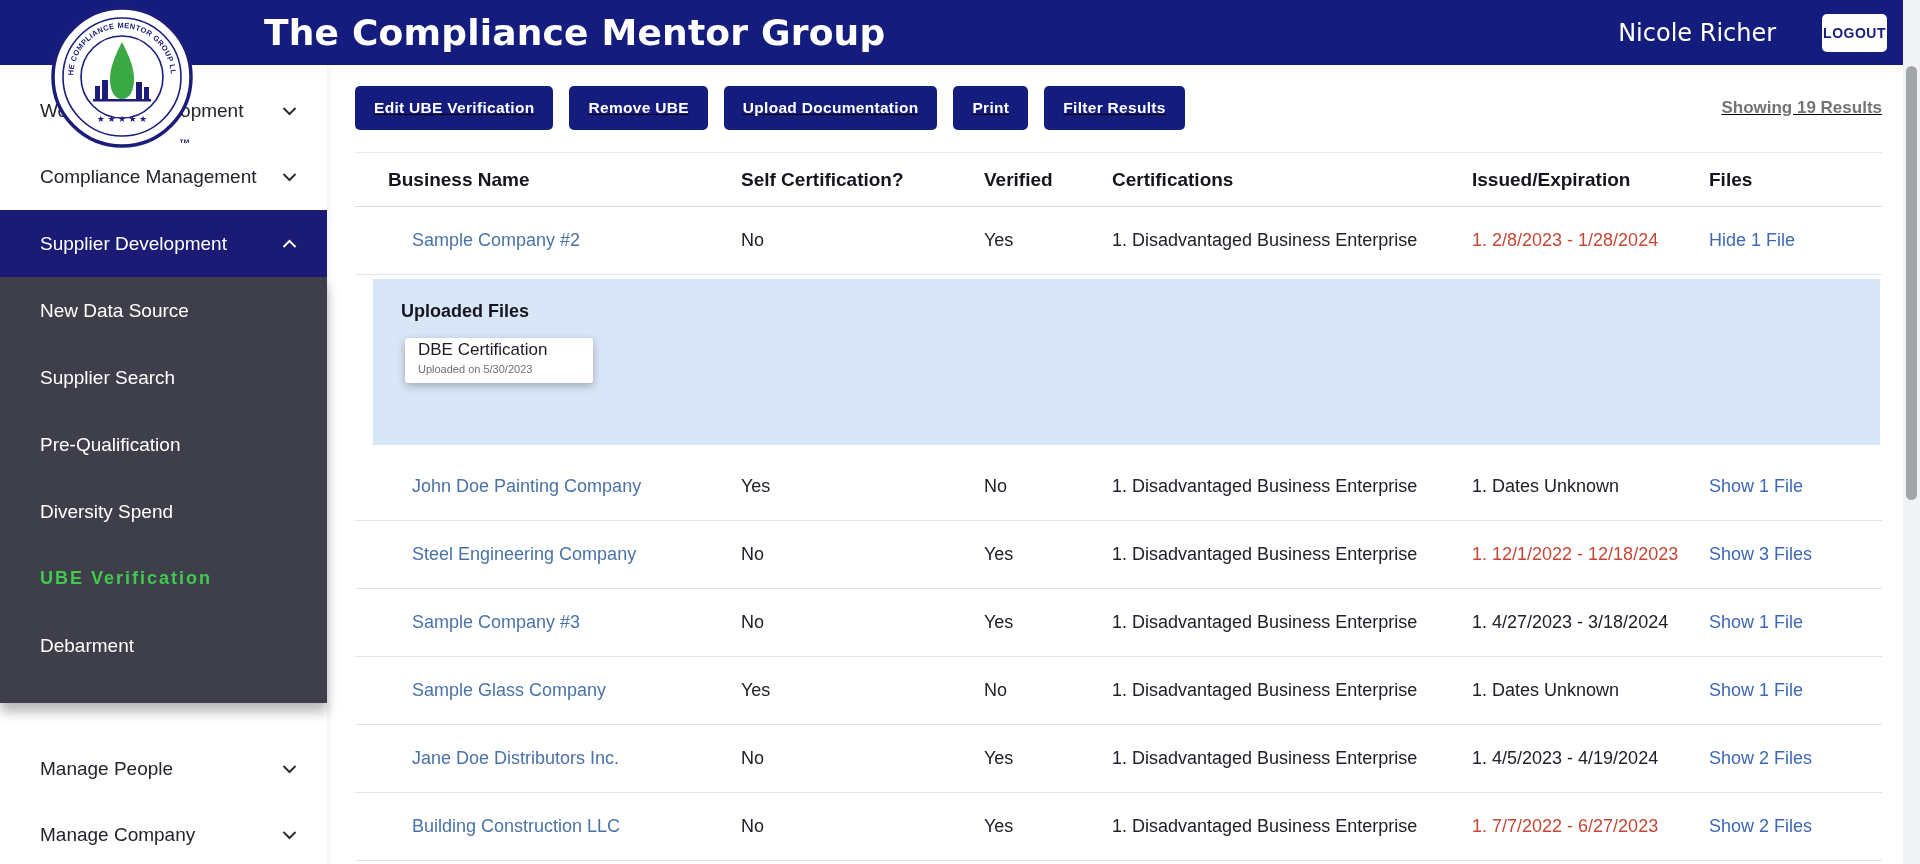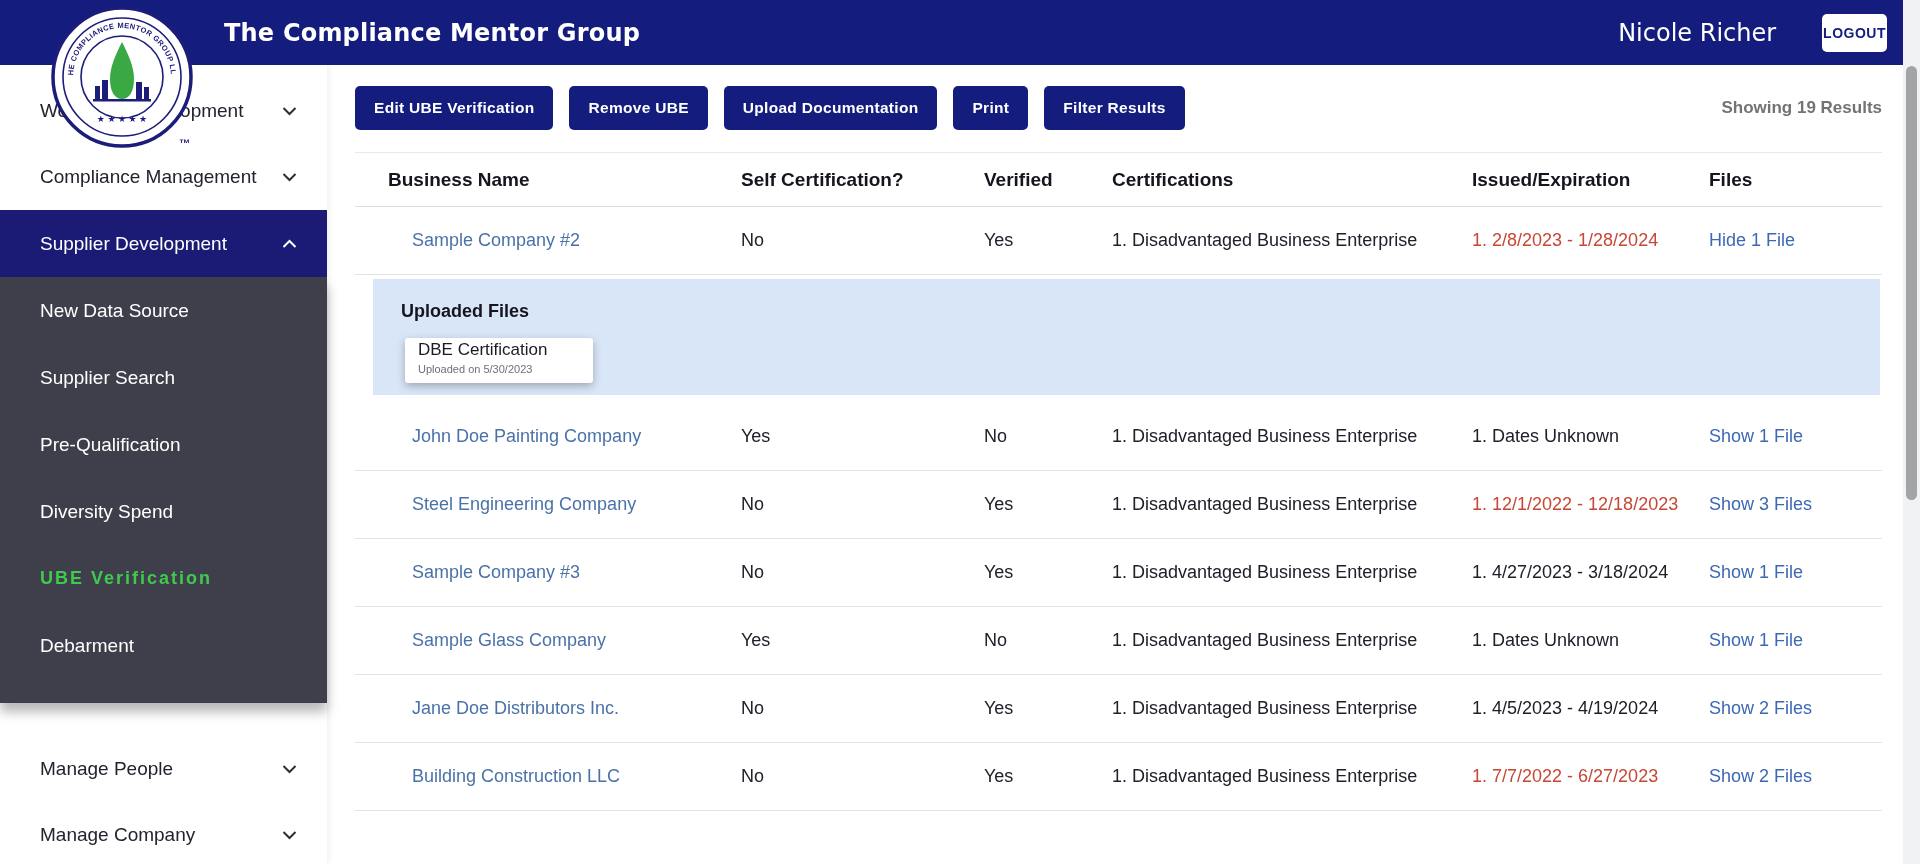--- a/index.html
+++ b/index.html
@@ -3,21 +3,21 @@
 <meta charset="utf-8">
 <style>
   * { margin:0; padding:0; box-sizing:border-box; }
   html,body { width:1920px; height:864px; overflow:hidden; background:#ffffff;
               font-family:"Liberation Sans", sans-serif; }
   .page { position:relative; width:1920px; height:864px; background:#fff; }
 
   
   header { height:65px; background:#141d7d; display:flex; align-items:center;
            padding-left:224px; color:#fff; position:relative; z-index:5; }
-  .app-title { font-family:"DejaVu Sans", sans-serif; font-size:24px; font-weight:bold; letter-spacing:0.2px; }
+  .app-title { font-family:"DejaVu Sans", sans-serif; font-size:36px; font-weight:bold; letter-spacing:0.2px;margin-left:40px; }
   .user-name { margin-left:auto; font-family:"DejaVu Sans", sans-serif; font-size:24px; font-weight:normal; }
   .logout-btn { margin-left:46px; margin-right:33px; background:#fff; color:#141d7d;
                 font-family:"Liberation Sans", sans-serif; font-weight:bold; font-size:14px;
                 letter-spacing:0.5px; padding:11px 1px; border:none; border-radius:5px; cursor:pointer; }
 
   
   .logo-wrap { position:absolute; left:51px; top:6px; width:150px; height:150px; z-index:30; }
   .tm-mark { position:absolute; left:128px; top:131px; font-size:11px; font-weight:bold; color:#1c1c7a; }
 
   
@@ -33,37 +33,37 @@
   .side-item.active-section { background:#1b1b75; color:#fff; height:67px; }
   .side-item.active-section .chev { color:#fff; }
   .side-dark { background:#3f3f4b; padding-bottom:24px; box-shadow:0 9px 11px rgba(0,0,0,0.28); }
   .sub-item { height:67px; display:flex; align-items:center; padding-left:40px;
               color:#fff; font-size:19px; cursor:pointer; }
   .sub-item.ube-active { color:#3fca4e; font-weight:bold; letter-spacing:2px; font-size:18px; }
   .side-gap { height:33px; }
 
   
   main { flex:1; padding:21px 38px 0 28px; background:#fff; }
-  .toolbar { display:flex; align-items:center; gap:16px; height:44px; }
+  .toolbar { display:flex; align-items:center; gap:16px; height:44px;text-decoration:underline; }
   .tb-btn { height:44px; background:#141d7d; color:#fff; border:none; border-radius:5px;
             font-family:"Liberation Sans", sans-serif; font-weight:bold; font-size:15.5px;
             letter-spacing:0.3px; padding:0 19px; cursor:pointer; white-space:nowrap; }
   .results { margin-left:auto; font-weight:bold; font-size:17px; color:#737373; }
 
   .table { margin-top:22px; }
   .trow { display:grid; grid-template-columns:353px 243px 128px 360px 237px 1fr; align-items:center; }
   .th, .td { padding-left:33px; white-space:nowrap; }
   .thead { height:55px; border-top:1px solid #e8e8ec; border-bottom:1px solid #dcdce2; }
   .th { font-weight:bold; font-size:19px; color:#15151f; }
   .trow.data { height:68px; border-bottom:1px solid #e4e4e8; font-size:18px; color:#20202b; }
   a.bname { color:#4a72a8; text-decoration:none; cursor:pointer;margin-left:24px; }
   a.filelink { color:#3d68b5; text-decoration:none; cursor:pointer; }
   .td.date.red { color:#c74634; }
 
-  .expanded { background:#d9e6f8; margin:4px 2px 8px 18px; height:116px;
+  .expanded { background:#d9e6f8; margin:4px 2px 8px 18px; height:166px;
               padding:22px 0 0 28px; }
   .exp-title { font-weight:bold; font-size:18px; color:#15151f; }
   .file-card { margin-top:16px; margin-left:4px; width:188px; background:#fff; border-radius:3px;
                box-shadow:0 3px 8px rgba(0,0,0,0.28); padding:2px 13px 8px; cursor:pointer; }
   .file-name { font-size:17px; color:#1b1b26; }
   .file-date { font-size:11px; color:#6f6f76; margin-top:3px; }
 
   
   .scrollbar { position:absolute; top:0; right:0; bottom:0; width:17px; background:#f1f2f4; z-index:40; }
   .scroll-thumb { position:absolute; top:66px; left:3px; width:11px; height:434px;

